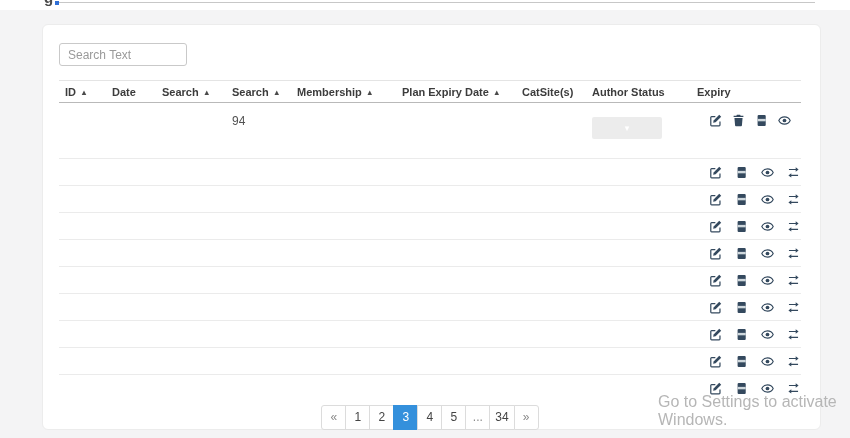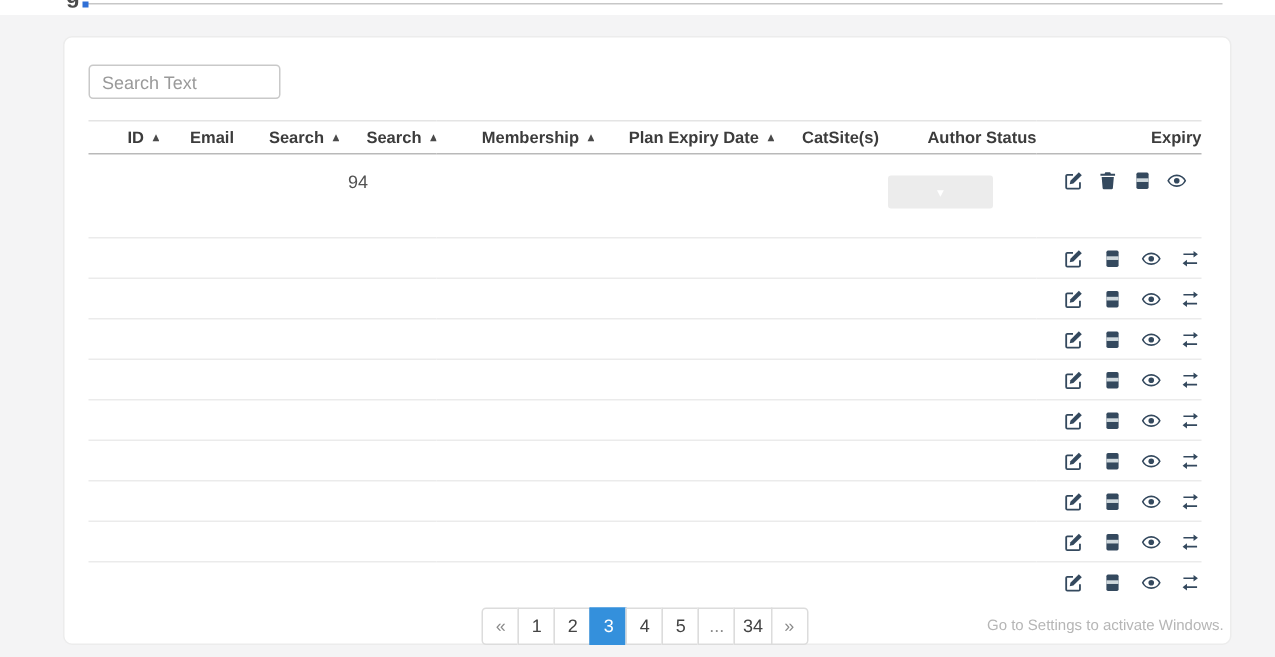--- a/index.html
+++ b/index.html
@@ -15,21 +15,21 @@
           border:1px solid #ececec; border-radius:6px; }
   .card-body { padding:18px 16px 0 16px; }
 
   .search-input { width:128px; height:23px; border:1px solid #c9c9c9; border-radius:3px;
                   font-family:"Liberation Sans", sans-serif; font-size:12px; color:#555;
                   padding:1px 8px; outline:none; display:block; margin-bottom:14px; background:#fff; }
   .search-input::placeholder { color:#9a9a9a; }
 
   table.data { width:742px; table-layout:fixed; border-collapse:collapse; }
   thead tr { height:22px; }
-  th { text-align:right; font-size:11px; font-weight:bold; color:#3c3c3c; padding:0 0 0 6px;
+  th { text-align:left; font-size:11px; font-weight:bold; color:#3c3c3c; padding:0 0 0 6px;
        border-top:1px solid #e4e4e4; border-bottom:1px solid #b9b9b9; white-space:nowrap; overflow:hidden; }
   .sort { font-size:8px; color:#4a4a4a; margin-left:6px; position:relative; top:-1px; }
   tbody tr { height:27px; }
   tbody tr.first-row { height:56px; }
   td { border-bottom:1px solid #ebebeb; font-size:12px; color:#525252; padding-left:6px;
        vertical-align:middle; overflow:hidden; }
   tbody tr:last-child td { border-bottom:none; }
   tr.first-row td { vertical-align:top; padding-top:11px; }
 
   .status-btn { display:inline-block; width:70px; height:22px; background:#ececec; border-radius:2px;
@@ -45,21 +45,21 @@
   ul.pagination { list-style:none; display:flex; }
   ul.pagination li { min-width:25px; height:25px; padding:0 5px; border:1px solid #dcdcdc; margin-left:-1px;
                      background:#fff; font-size:12px; color:#444; text-align:center; line-height:23px; cursor:pointer; }
   ul.pagination li:first-child { border-radius:3px 0 0 3px; margin-left:0; }
   ul.pagination li:last-child { border-radius:0 3px 3px 0; }
   ul.pagination li.active { background:#3490dc; border-color:#3490dc; color:#fff; }
   ul.pagination li.nav, ul.pagination li.ellipsis { color:#8b8b8b; }
 
   .watermark { position:absolute; left:658px; top:391px; z-index:3; pointer-events:none; }
   .wm1 { font-size:17px; color:#aeaeae; }
-  .wm2 { font-size:10px; color:#b6b6b6; margin-top:21px; }
+  .wm2 { font-size:16px; color:#b6b6b6; margin-top:2px; }
 
   .svg-defs { position:absolute; width:0; height:0; overflow:hidden; }
 </style>
 </head>
 <body>
 
 <svg class="svg-defs" xmlns="http://www.w3.org/2000/svg">
   <defs>
     <g id="i-edit">
       <path d="M13.5 9.2v4.3a1 1 0 0 1-1 1H3.2a1 1 0 0 1-1-1V4.2a1 1 0 0 1 1-1h4.6" fill="none" stroke="currentColor" stroke-width="1.5"></path>
@@ -102,21 +102,21 @@
           <col style="width:65px">
         <col style="width:105px">
           <col style="width:120px">
           <col style="width:70px">
           <col style="width:105px">
         <col style="width:110px">
       </colgroup>
       <thead>
         <tr>
           <th><span>ID</span><span class="sort">▴</span></th>
-          <th><span>Email</span></th>
+          <th><span>Date</span></th>
           <th><span>Search</span><span class="sort">▴</span></th>
           <th><span>Search</span><span class="sort">▴</span></th>
           <th><span>Membership</span><span class="sort">▴</span></th>
           <th><span>Plan Expiry Date</span><span class="sort">▴</span></th>
           <th><span>CatSite(s)</span></th>
           <th><span>Author Status</span></th>
           <th><span>Expiry</span></th>
         </tr>
       </thead>
       <tbody>

